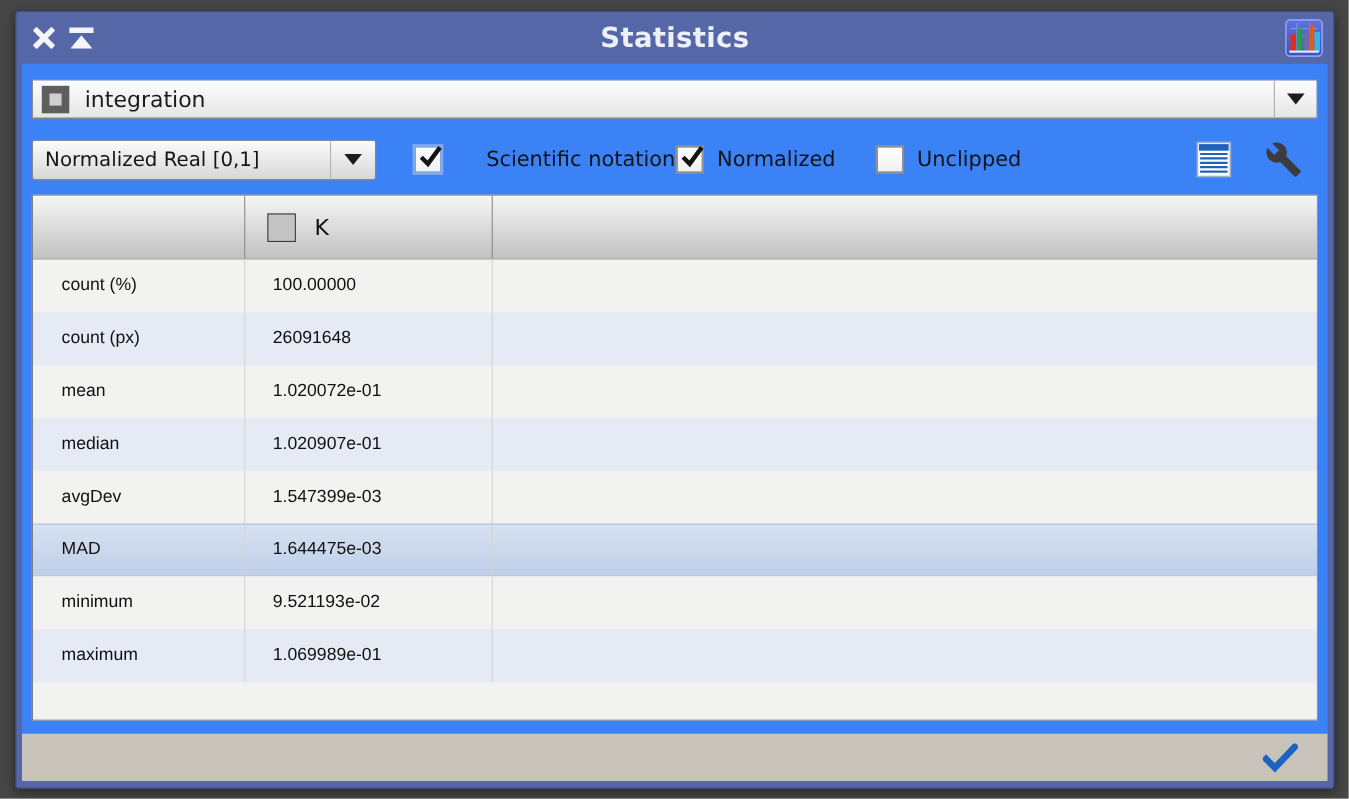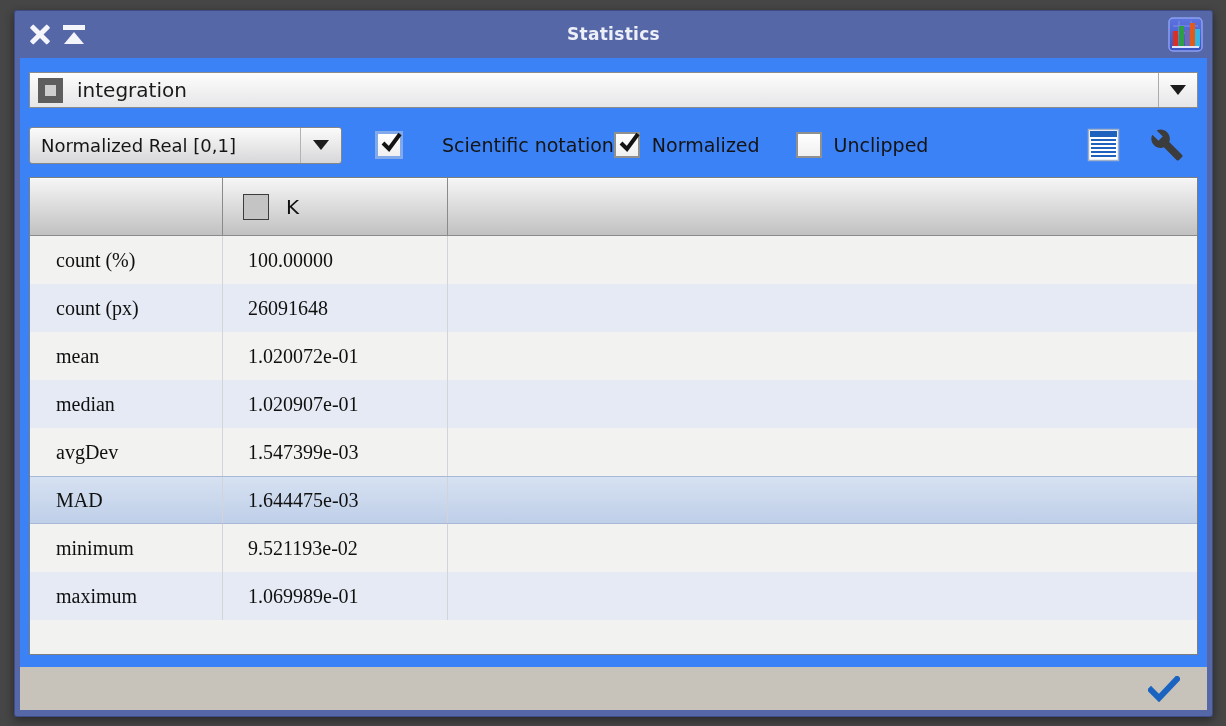--- a/index.html
+++ b/index.html
@@ -21,21 +21,21 @@
   .close-x:before,.close-x:after{
     content:"";position:absolute;left:-1px;top:9px;width:24px;height:5px;background:#f4f5fa;border-radius:1px;
   }
   .close-x:before{transform:rotate(45deg);}
   .close-x:after{transform:rotate(-45deg);}
   .shade{display:flex;flex-direction:column;align-items:center;}
   .shade .bar{width:22px;height:5px;background:#f4f5fa;margin-bottom:2px;}
   .shade .tri{width:0;height:0;border-left:10px solid transparent;border-right:10px solid transparent;border-bottom:12px solid #f4f5fa;}
   .tb-title{
     position:absolute;left:0;right:0;text-align:center;
-    color:#eef0f8;font-size:17px;font-weight:bold;letter-spacing:.3px;pointer-events:none;
+    color:#eef0f8;font-size:25px;font-weight:bold;letter-spacing:.3px;pointer-events:none;
   }
   .app-icon{position:absolute;right:10px;top:7px;width:35px;height:35px;}
   
   .window-body{
     position:absolute;left:6px;right:6px;top:48px;bottom:7px;
     background:#3b82f6;display:flex;flex-direction:column;overflow:hidden;
   }
   .content{flex:1;display:flex;flex-direction:column;padding:0 9px;min-height:0;}
   
   .combo-entry{
@@ -82,21 +82,21 @@
     display:flex;flex-direction:column;box-sizing:border-box;
   }
   .thead{height:57px;display:flex;flex-shrink:0;background:linear-gradient(#f6f6f6,#c1c1c1);border-bottom:1px solid #8a8a8a;}
   .th{box-sizing:border-box;border-right:1px solid #8a8a8a;box-shadow:inset 0 1px 0 rgba(255,255,255,.75);}
   .th.c1{width:193px;}
   .th.c2{width:225px;display:flex;align-items:center;padding-left:20px;}
   .th.c3{flex:1;border-right:none;}
   .channel-swatch{width:26px;height:26px;background:#c4c4c4;border:1px solid #3c3c3c;box-sizing:border-box;}
   .th-label{margin-left:17px;font-size:20px;color:#111;}
   .tbody{display:flex;flex-direction:column;}
-  .trow{height:48px;display:flex;align-items:flex-end;flex-shrink:0;font-family:Liberation Serif, serif;font-size:20px;color:#101010;box-sizing:border-box;}
+  .trow{height:48px;display:flex;align-items:flex-end;flex-shrink:0;font-family:Liberation Sans, sans-serif;font-size:16px;color:#101010;box-sizing:border-box;}
   .trow:nth-child(odd){background:#f2f2f0;}
   .trow:nth-child(even){background:#e5eaf4;}
   .trow.selected{
     background:linear-gradient(#d6e1f1,#bfcfe9);
     border-top:1px solid #a7b9d6;border-bottom:1px solid #a7b9d6;
   }
   .trow .cell{height:100%;display:flex;align-items:center;box-sizing:border-box;}
   .trow .c1{width:193px;padding-left:26px;border-right:1px solid #d2d4d8;}
   .trow .c2{width:225px;padding-left:25px;border-right:1px solid #d2d4d8;}
   .trow .c3{flex:1;}

